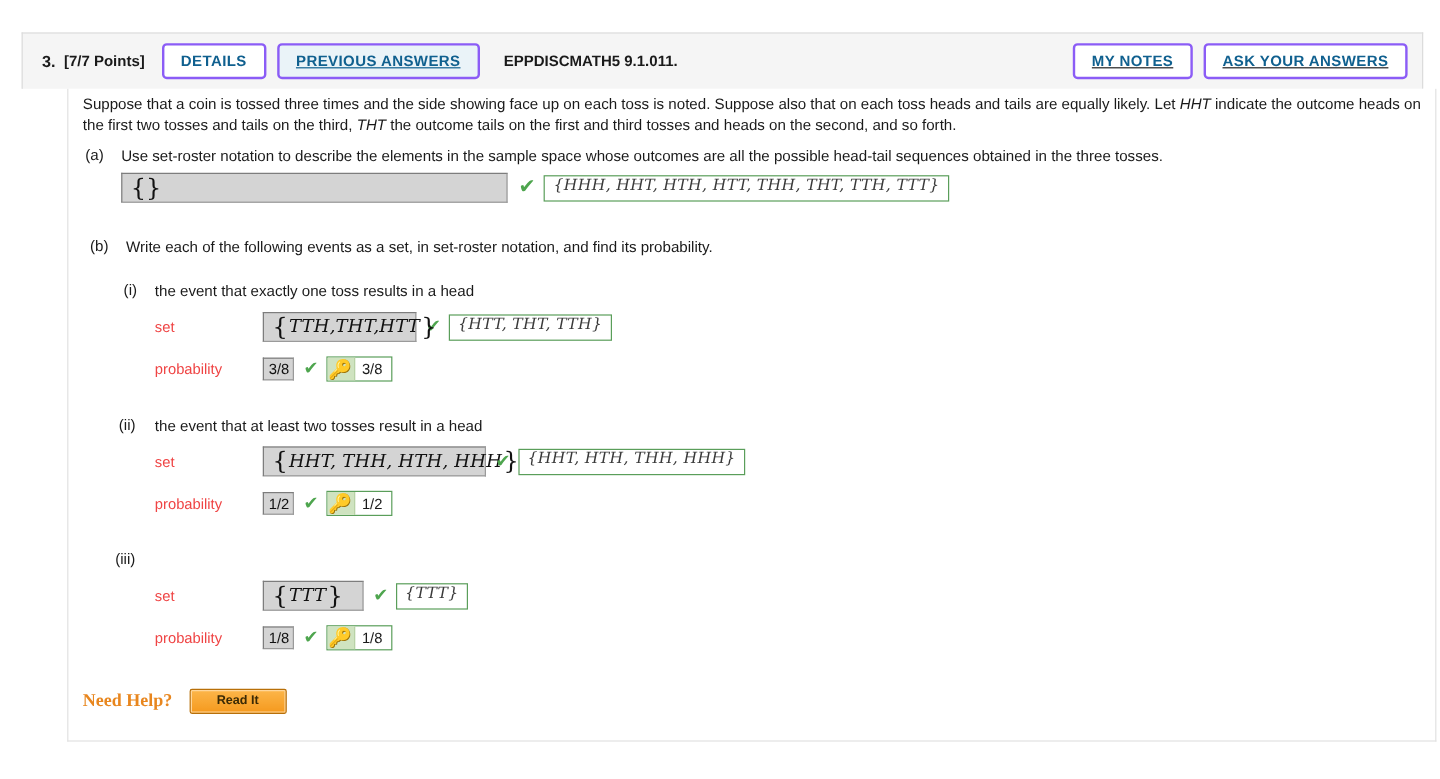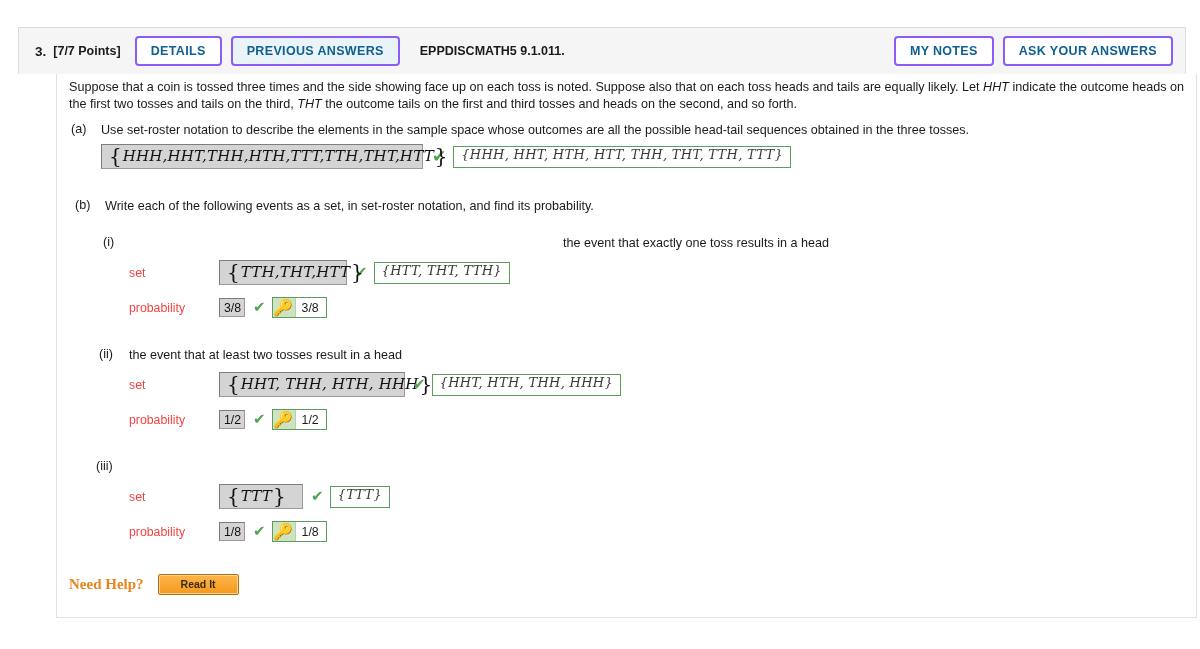--- a/index.html
+++ b/index.html
@@ -60,35 +60,37 @@
     font-weight: bold;
     letter-spacing: 0.35px;
     padding: 7px 14px 6px;
     cursor: pointer;
     line-height: 1;
     white-space: nowrap;
     font-family: "Liberation Sans", sans-serif;
   }
   .btn-outline.filled {
     background: #eaf3f8;
+    text-decoration: underline;
   }
   .btn-details { margin-right: 9px; }
 
   .q-code {
     font-size: 12.5px;
     font-weight: bold;
     color: #1a1a1a;
     margin-left: 20px;
     white-space: nowrap;
   }
 
   .header-right {
     margin-left: auto;
     display: flex;
     gap: 9px;
+    text-decoration: underline;
   }
 
   
   .q-body {
     position: absolute;
     left: 56px;
     top: 74px;
     width: 1141px;
     height: 544px;
     box-sizing: border-box;
@@ -277,32 +279,31 @@
   <div class="q-body">
 
     <div class="prompt"><span>Suppose that a coin is tossed three times and the side showing face up on each toss is noted. Suppose also that on each toss heads and tails are equally likely. Let </span><i>HHT</i><span> indicate the outcome heads on the first two tosses and tails on the third, </span><i>THT</i><span> the outcome tails on the first and third tosses and heads on the second, and so forth.</span></div>
 
     <div class="part-label" style="left:14px; top:48px;">(a)</div>
     <div class="part" style="left:44px; top:48px; width:1060px;">Use set-roster notation to describe the elements in the sample space whose outcomes are all the possible head-tail sequences obtained in the three tosses.</div>
 
     <div class="ans-row" style="left:44px; top:70px;">
       <span class="mathfield" style="width:322px;">
           <span class="brace">{</span>
-          <span class="inner">HHH,HHT,THH,HTH,TTT,TTH,THT,HTT</span>
           <span class="brace">}</span>
         </span>
       <span class="tick">✔</span>
       <span class="correct-box">{HHH, HHT, HTH, HTT, THH, THT, TTH, TTT}</span>
     </div>
 
     <div class="part-label" style="left:18px; top:124px;">(b)</div>
     <div class="part" style="left:48px; top:124px; width:900px;">Write each of the following events as a set, in set-roster notation, and find its probability.</div>
 
     <div class="part-label" style="left:46px; top:161px;">(i)</div>
-    <div class="part" style="left:72px; top:161px; width:700px;text-align:right;">the event that exactly one toss results in a head</div>
+    <div class="part" style="left:72px; top:161px; width:700px;">the event that exactly one toss results in a head</div>
 
     <div class="ans-row" style="left:72px; top:186px;">
       <span class="row-label" style="width:90px;">set</span>
       <span class="mathfield" style="width:128px;">
           <span class="brace">{</span>
           <span class="inner">TTH,THT,HTT</span>
           <span class="brace">}</span>
         </span>
       <span class="tick small">✔</span>
       <span class="correct-box">{HTT, THT, TTH}</span>

